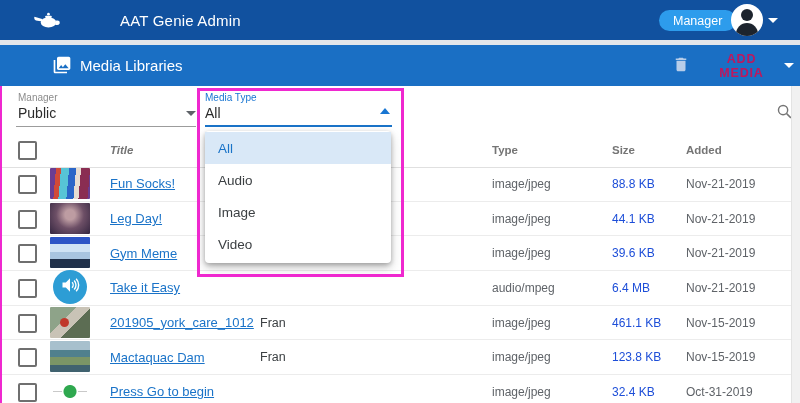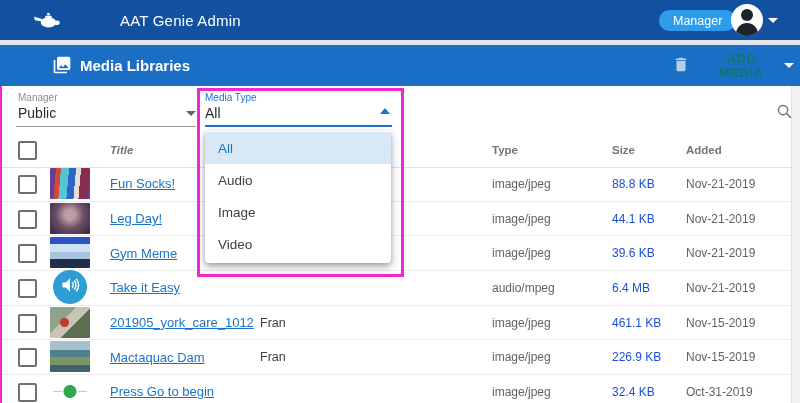--- a/index.html
+++ b/index.html
@@ -14,23 +14,23 @@
   .avatar::before{content:"";position:absolute;left:10px;top:5px;width:12px;height:12px;border-radius:50%;background:#1d242e;}
   .avatar::after{content:"";position:absolute;left:5px;top:19px;width:22px;height:14px;border-radius:11px 11px 0 0;background:#1d242e;}
   .caret-down-white{width:0;height:0;border-left:5px solid transparent;border-right:5px solid transparent;border-top:5px solid #fff;}
   .user-caret{position:absolute;left:768px;top:18px;}
 
   .bar-gap{position:absolute;left:0;top:40px;width:800px;height:5px;background:#e3e6ea;}
 
   
   .toolbar{position:absolute;left:0;top:45px;width:800px;height:41px;background:#1a6fc4;}
   .media-lib-icon{position:absolute;left:52px;top:55px;}
-  .toolbar-title{position:absolute;left:80px;top:45px;height:41px;display:flex;align-items:center;color:#fff;font-size:15px;font-weight:bold;}
+  .toolbar-title{position:absolute;left:80px;top:45px;height:41px;display:flex;align-items:center;color:#fff;font-size:15px;}
   .trash-btn{position:absolute;left:670px;top:54px;width:22px;height:24px;background:none;border:none;padding:0;cursor:pointer;}
-  .add-media-btn{position:absolute;left:703px;top:45px;height:41px;background:none;border:none;color:#0f766e;font-size:12.5px;font-weight:bold;letter-spacing:.8px;display:flex;align-items:center;gap:10px;cursor:pointer;font-family:inherit;}
+  .add-media-btn{position:absolute;left:703px;top:45px;height:41px;background:none;border:none;color:#be185d;font-size:12.5px;font-weight:bold;letter-spacing:.8px;display:flex;align-items:center;gap:10px;cursor:pointer;font-family:inherit;}
 
   
   .flabel{position:absolute;font-size:10px;color:#8c8c8c;}
   .fvalue{position:absolute;font-size:14px;color:#2b2b2b;}
   .funderline{position:absolute;height:1px;background:#9c9c9c;}
   .lib-caret{position:absolute;left:186px;top:111px;width:0;height:0;border-left:5px solid transparent;border-right:5px solid transparent;border-top:5px solid #5f6368;}
   .mt-label{color:#1976d2;}
   .mt-underline{position:absolute;left:205px;top:125px;width:187px;height:2px;background:#1a73c8;}
   .mt-caret{position:absolute;left:380px;top:108px;width:0;height:0;border-left:5px solid transparent;border-right:5px solid transparent;border-bottom:6px solid #1976d2;}
   .search-ph{position:absolute;left:400px;top:104px;width:360px;border:none;outline:none;font-size:14px;color:#444;background:transparent;font-family:inherit;}
@@ -214,21 +214,21 @@
       <div class="row">
       <span class="checkbox"></span>
       <div class="thumb" data-kind="dam">
         
       </div>
       <div class="cell-title">
           <a href="#">Mactaquac Dam</a>
         </div>
       <div class="cell-owner">Fran</div>
       <div class="cell-type">image/jpeg</div>
-      <div class="cell-size">226.9 KB</div>
+      <div class="cell-size">123.8 KB</div>
       <div class="cell-added">Nov-15-2019</div>
     </div>
       <div class="row">
       <span class="checkbox"></span>
       <div class="thumb" data-kind="pressgo">
         
       </div>
       <div class="cell-title">
           <a href="#">Press Go to begin</a>
         </div>

